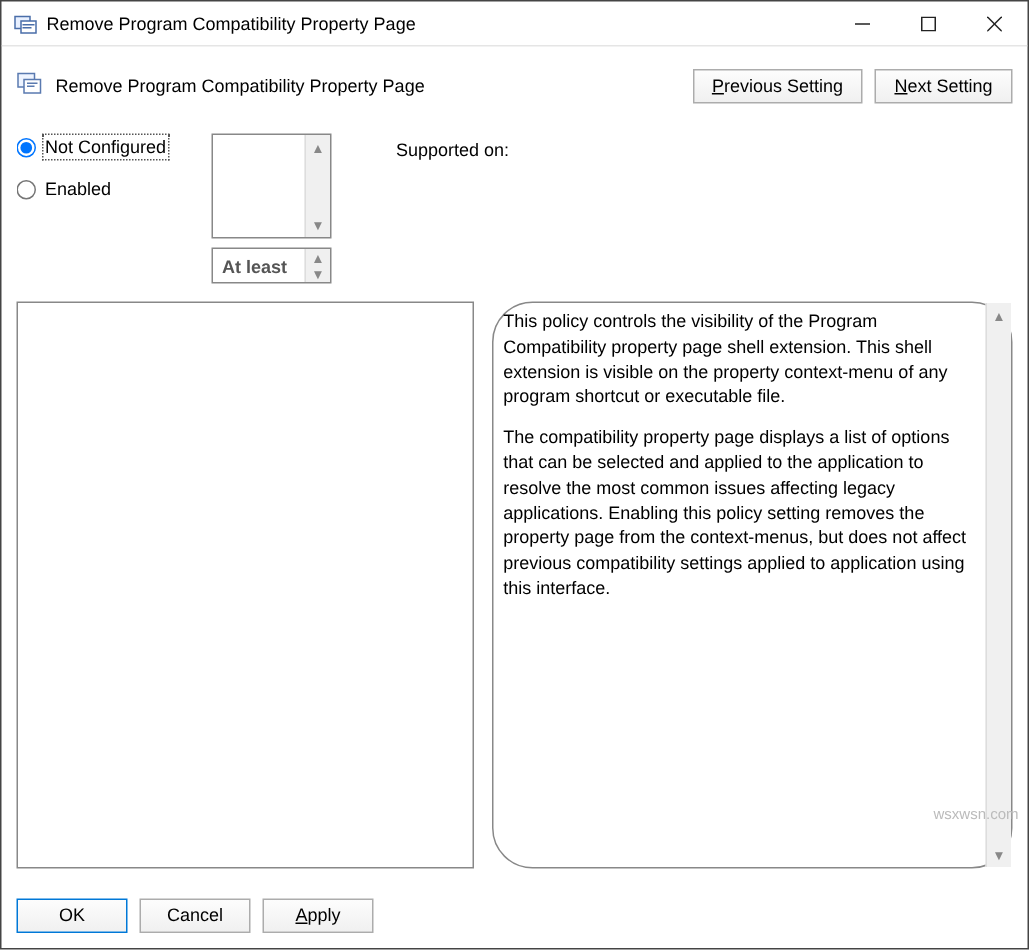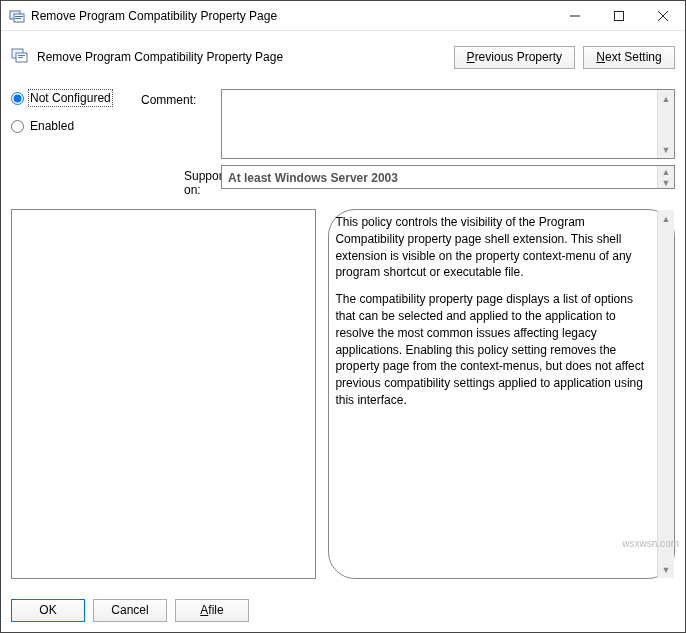--- a/index.html
+++ b/index.html
@@ -123,42 +123,41 @@
           <rect x="5" y="6" width="11" height="9" fill="#fff" stroke="#5a7ab0" stroke-width="1"></rect>
           <rect x="7" y="8" width="7" height="1" fill="#5a7ab0"></rect>
           <rect x="7" y="10" width="5" height="1" fill="#5a7ab0"></rect>
         </svg>
       </span>
       <span class="policy-title">Remove Program Compatibility Property Page</span>
     </div>
     <div class="header-right">
       <button class="btn">
         <span class="accel">P</span>
-          <span>revious Property</span>
+          <span>revious Setting</span>
       </button>
       <button class="btn">
         <span class="accel">N</span>
           <span>ext Setting</span>
       </button>
     </div>
   </div>
 
   <div class="upper-grid">
     <div class="radio-stack" style="grid-row: span 2;">
       <label class="radio-item">
         <input type="radio" name="state" checked="" style="">
         <span class="radio-dotted"><span>Not </span><span class="accel">C</span><span>onfigured</span></span>
       </label>
       <label class="radio-item">
         <input type="radio" name="state" style="">
         <span><span class="accel">E</span><span>nabled</span></span>
       </label>
     </div>
 
-    <div class="form-label">Comment:</div>
     <div class="scrollbox comment-box">
       <div class="scrollbox-inner"></div>
       <div class="vtrack">
         <div class="varrow">▲</div>
         <div class="varrow">▼</div>
       </div>
     </div>
 
     <div class="form-label" style="text-align:left;margin-left:43px;">Supported on:</div>
     <div class="scrollbox supported-box">
@@ -188,15 +187,15 @@
   </div>
 
   <span class="watermark">wsxwsn.com</span>
 </div>
 
 <div class="footer">
   <button class="btn" style="border-color:#0078d7;">OK</button>
   <button class="btn">Cancel</button>
   <button class="btn">
     <span class="accel">A</span>
-      <span>file</span>
+      <span>pply</span>
   </button>
 </div>
 
 </body></html>

